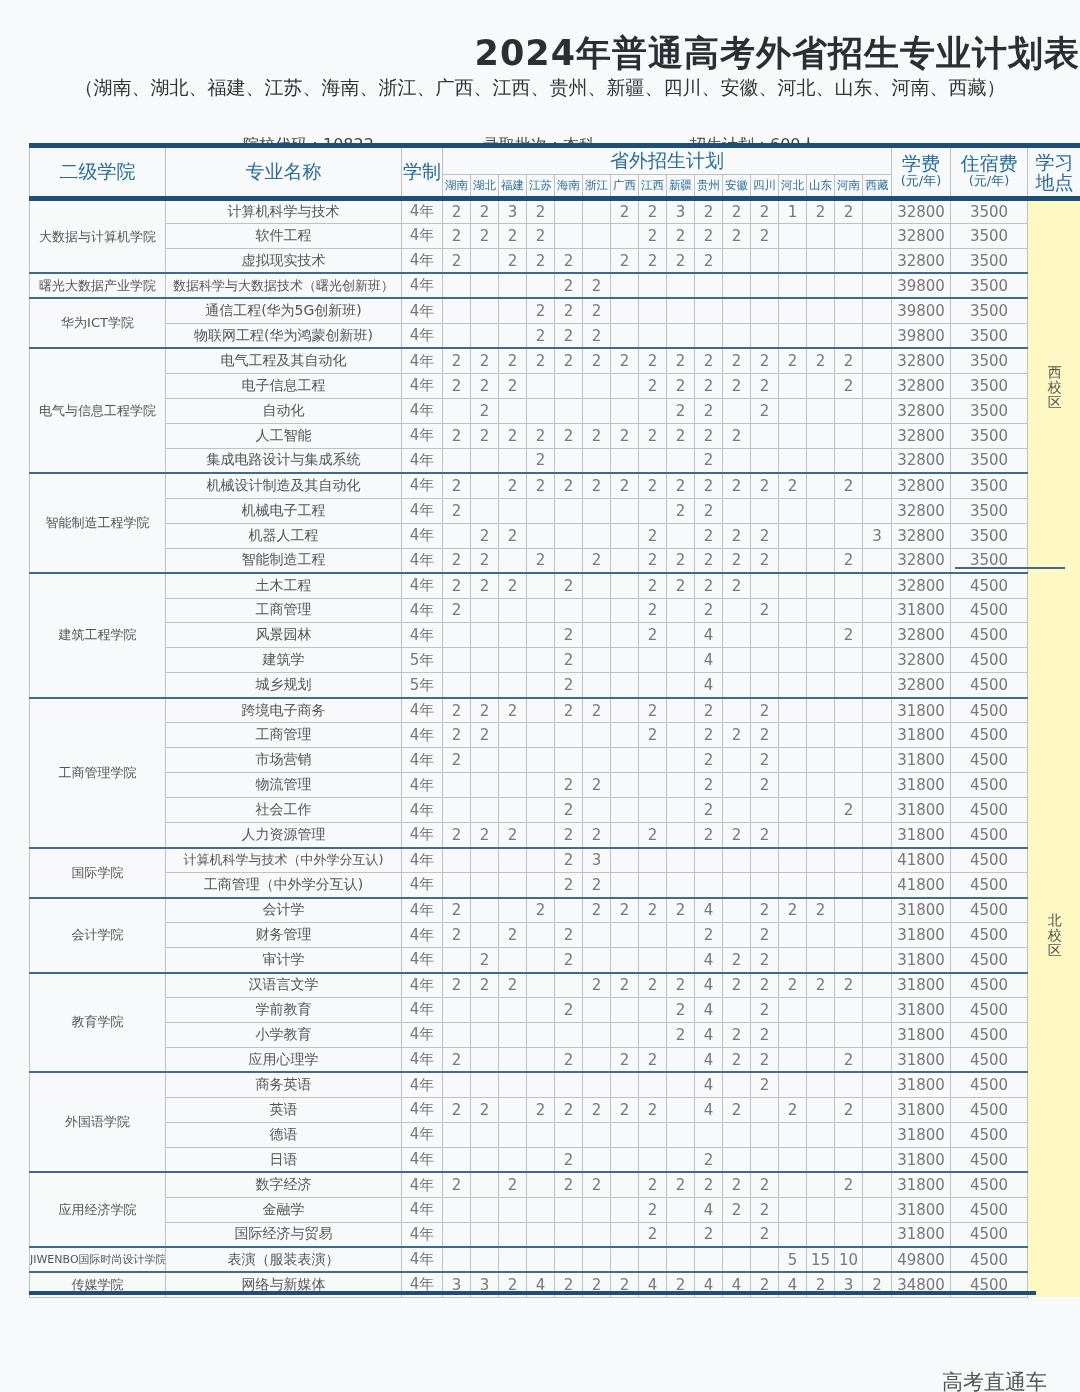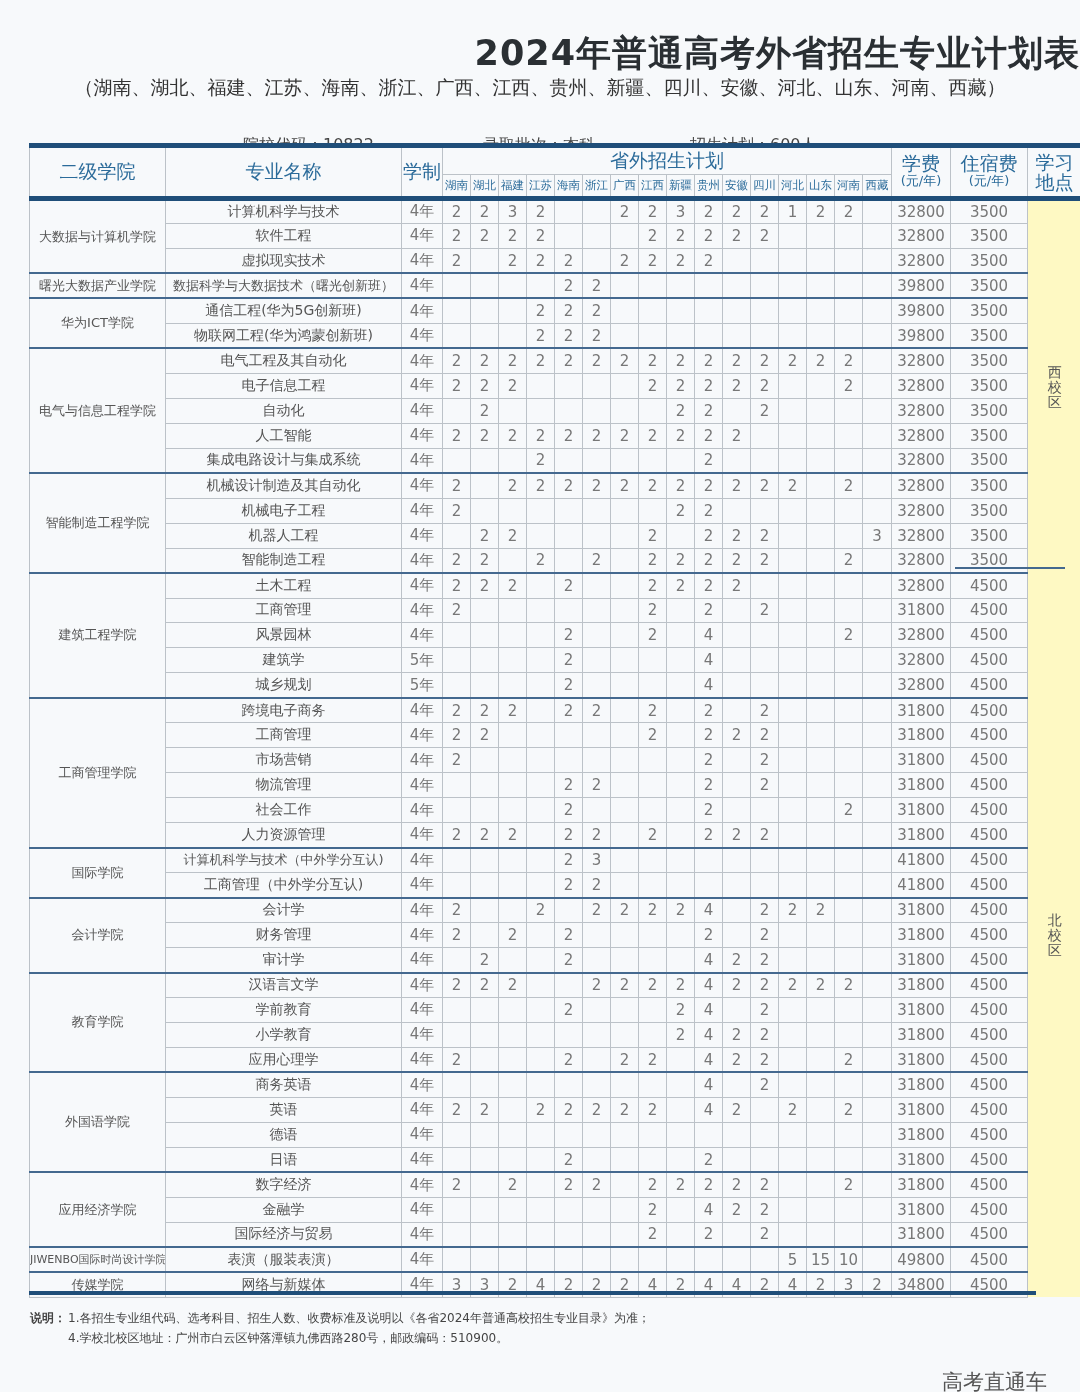--- a/index.html
+++ b/index.html
@@ -1087,17 +1087,15 @@
           <td class="fee gb">4500</td>
         </tr>
       </tbody>
   </table>
 </div>
 
 <div class="campus-sep"></div>
 <div class="bottom-rule"></div>
 
 <div class="notes">
-  <div class="row"><span class="lbl">说明：</span><span>1.各招生专业组代码、选考科目、招生人数、收费标准及说明以《各省2024年普通高校招生专业目录》为准；</span></div>
-  <div class="row"><span class="ind"></span><span>4.学校北校区地址：广州市白云区钟落潭镇九佛西路280号，邮政编码：510900。</span></div>
 </div>
 
 <div class="watermark">高考直通车</div>
 
 </body></html>

